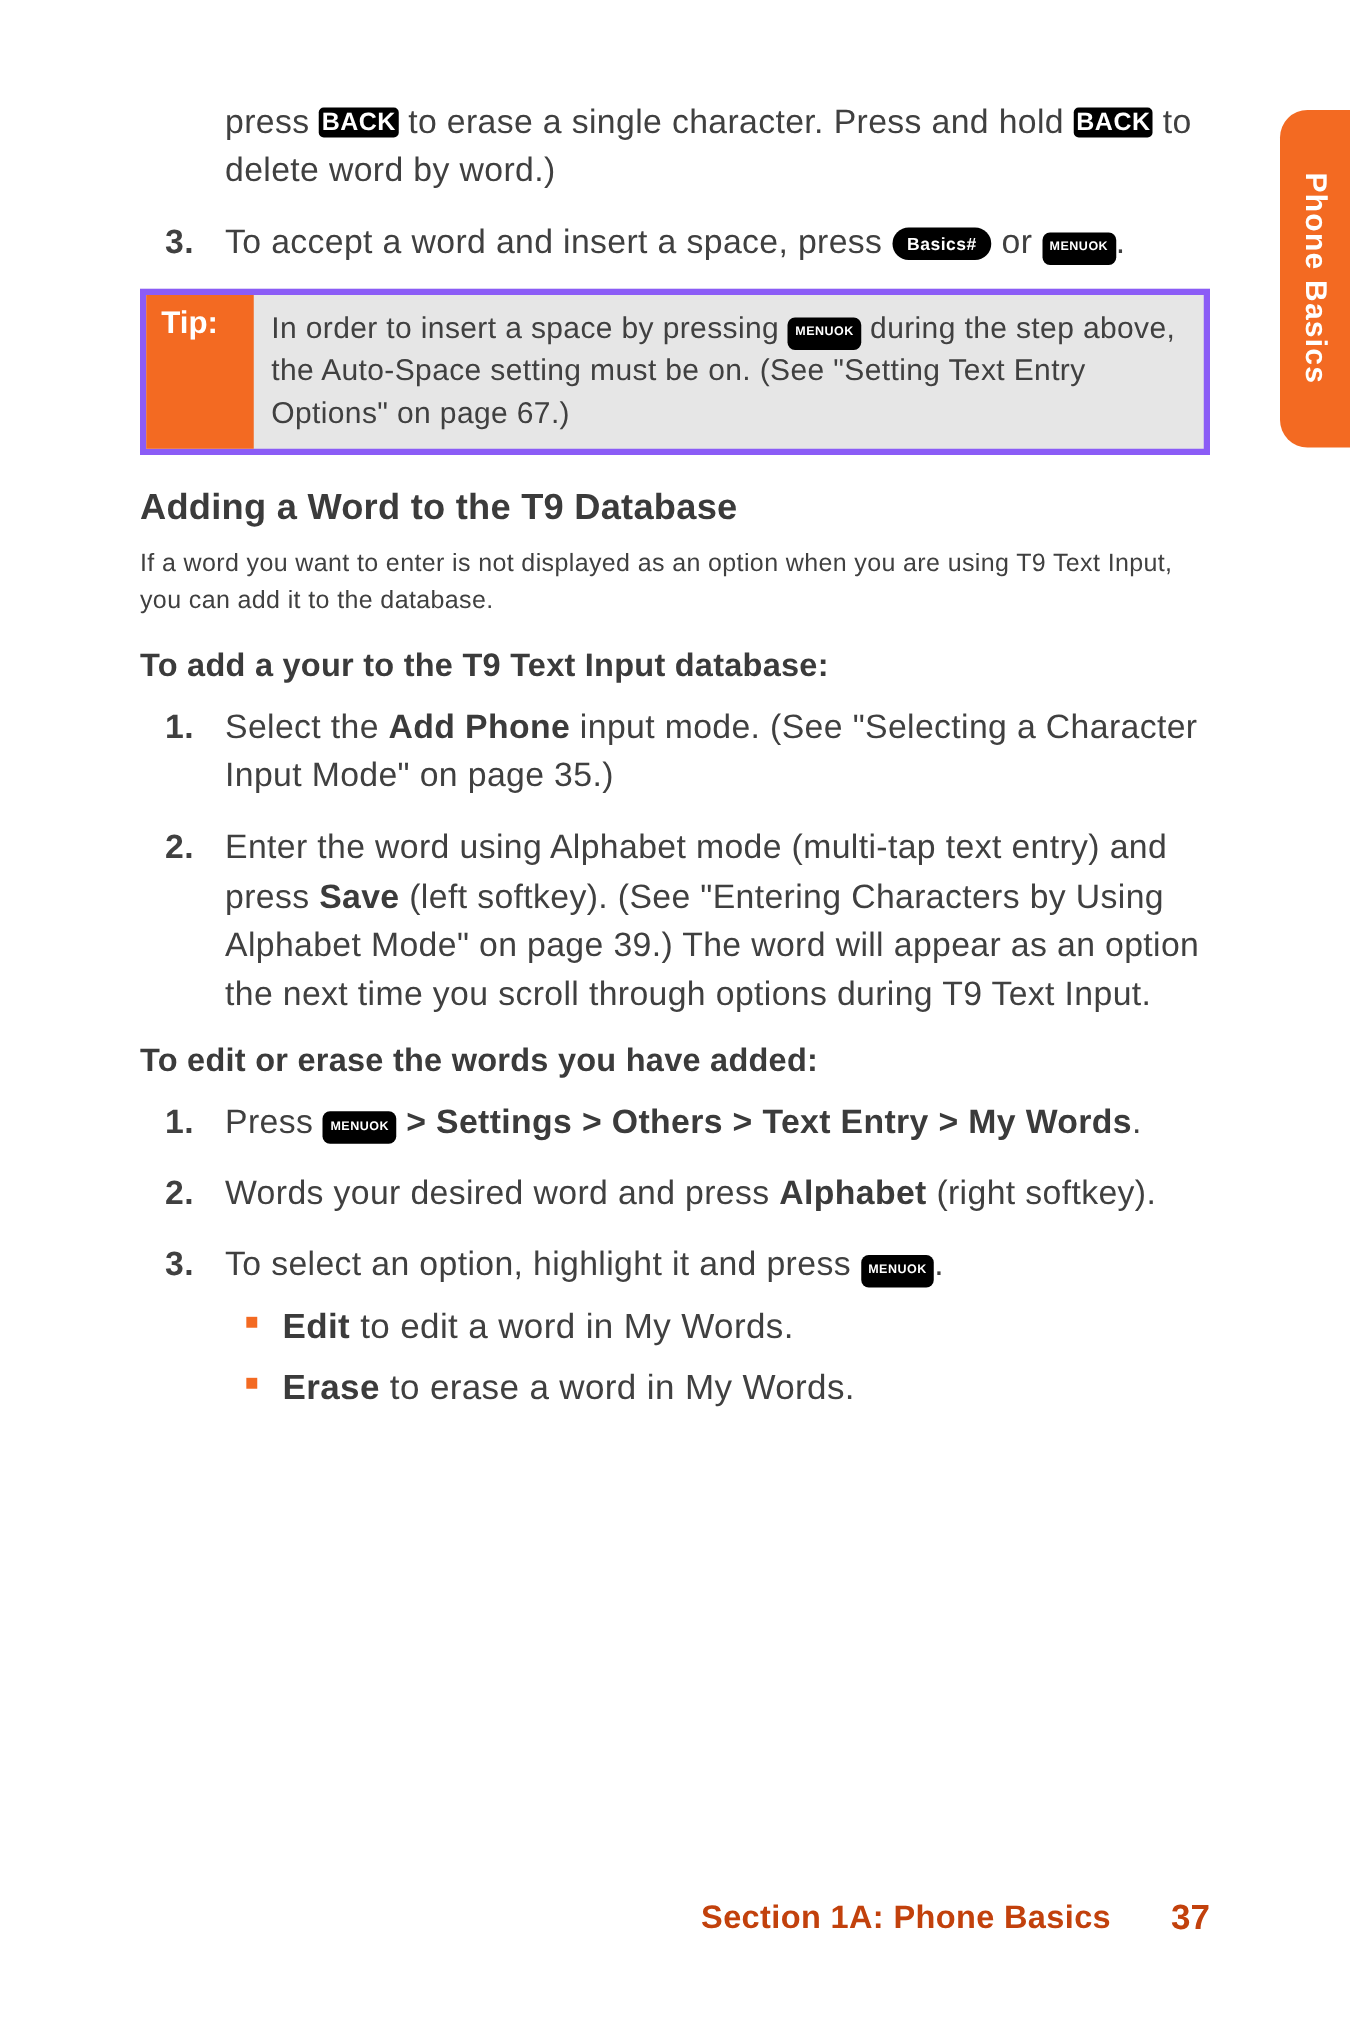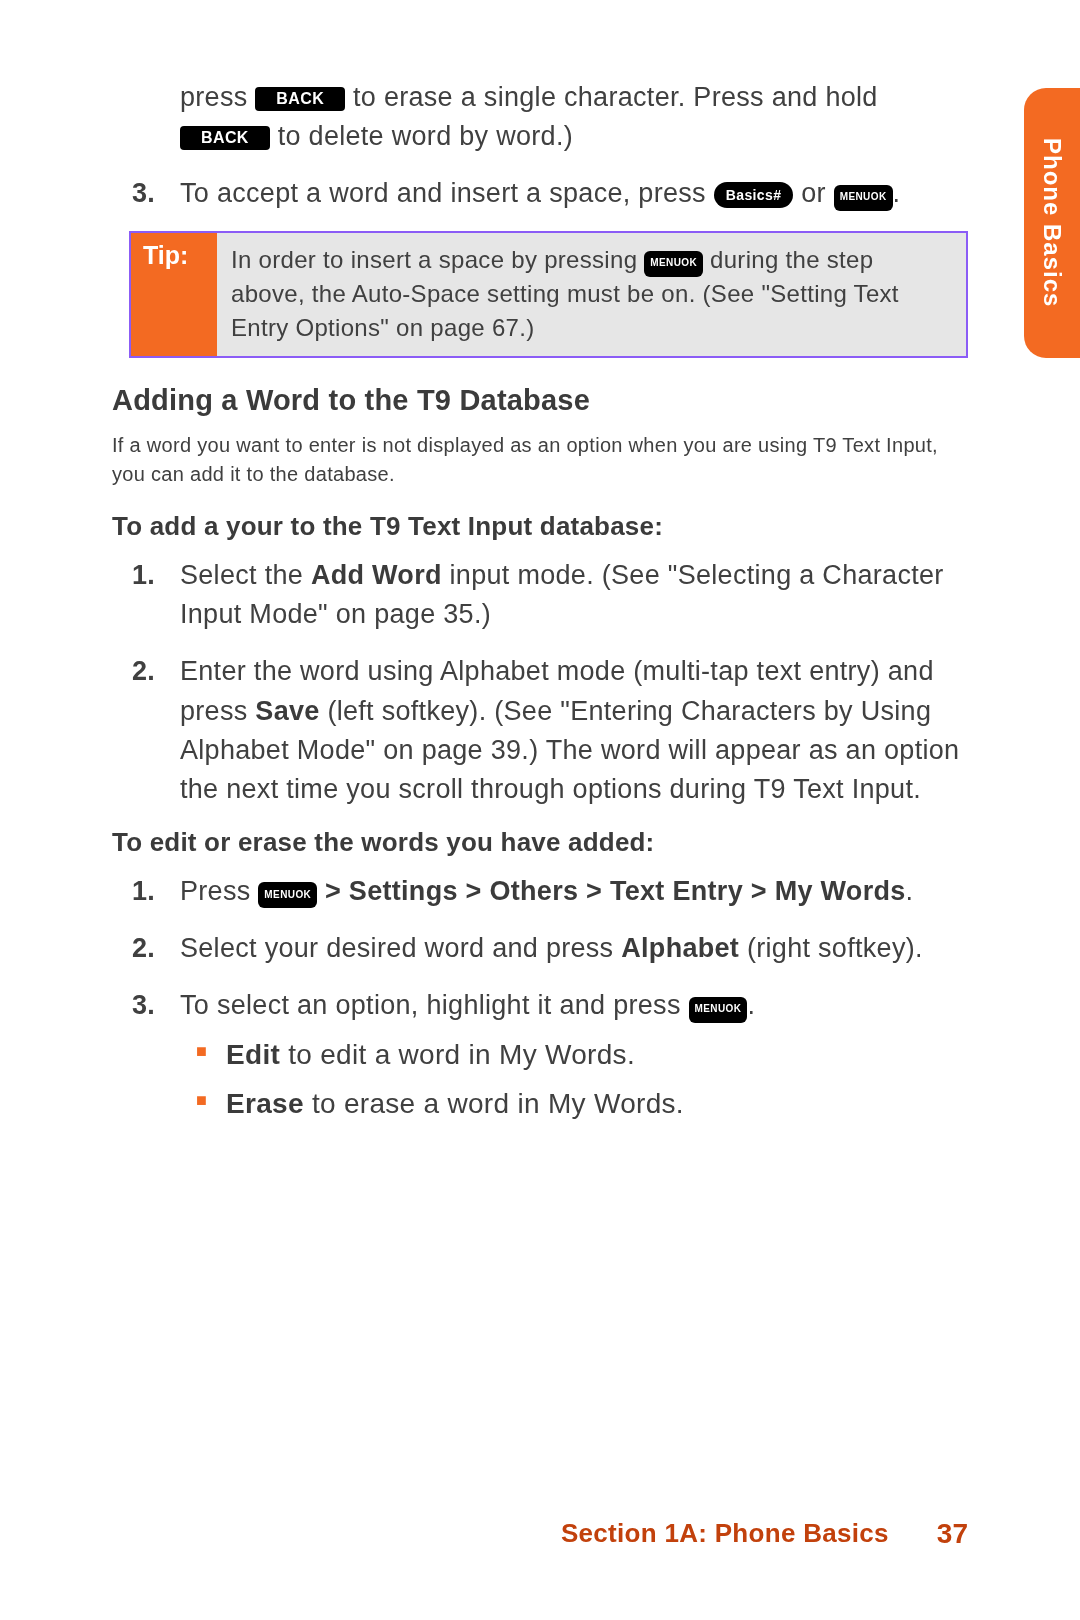--- a/index.html
+++ b/index.html
@@ -60,25 +60,25 @@
   }
   .num-item .txt {
     flex: 1;
   }
   .key {
     display: inline-flex;
     align-items: center;
     justify-content: center;
     background: #000;
     color: #fff;
-    font-size: 16px;
+    font-size: 20px;
     font-weight: 700;
     line-height: 1;
     border-radius: 4px;
-    padding: 4px 21px;
+    padding: 4px 2px;
     vertical-align: 2px;
     min-width: 38px;
     height: 24px;
     font-family: Arial, sans-serif;
     letter-spacing: 0.4px;
   }
   .key.menuok {
     border-radius: 6px;
     font-size: 10px;
     text-align: center;
@@ -88,22 +88,22 @@
     line-height: 1.05;
     min-width: 36px;
   }
   .key.space {
     border-radius: 16px;
     font-size: 14px;
     height: 26px;
     padding: 0 12px;
   }
   .tipbox {
-    margin: 18px 0 26px 17px;
-    border: 2px solid #8b5cf6;
+    margin: 18px 0 26px 0;
+    border: 5px solid #8b5cf6;
     display: flex;
     background: #e6e6e6;
     justify-content: center;
   }
   .tipbox .tip-label {
     background: #f36a22;
     color: #fff;
     font-weight: 700;
     font-size: 25px;
     width: 86px;
@@ -218,21 +218,21 @@
 
   <h2 class="section-heading">Adding a Word to the T9 Database</h2>
 
   <p class="para">If a word you want to enter is not displayed as an option when you are using T9 Text Input, you can add it to the database.</p>
 
   <h3 class="sub-heading">To add a your to the T9 Text Input database:</h3>
 
   <div class="num-item body-text">
     <div class="num">1.</div>
     <div class="txt">
-      <span>Select the </span><b class="inline">Add Word</b><span> input mode. (See "Selecting a Character Input Mode" on page 35.)</span>
+      <span>Select the </span><b class="inline">Add Phone</b><span> input mode. (See "Selecting a Character Input Mode" on page 35.)</span>
     </div>
   </div>
 
   <div class="num-item body-text">
     <div class="num">2.</div>
     <div class="txt">
       <span>Enter the word using Alphabet mode (multi-tap text entry) and press </span><b class="inline">Save</b><span> (left softkey). (See "Entering Characters by Using Alphabet Mode" on page 39.) The word will appear as an option the next time you scroll through options during T9 Text Input.</span>
     </div>
   </div>
 
@@ -245,21 +245,21 @@
       <span class="key menuok">
           <span>MENU</span>
           <span>OK</span>
         </span><b class="inline"> &gt; Settings &gt; Others &gt; Text Entry &gt; My Words</b><span>.</span>
     </div>
   </div>
 
   <div class="num-item body-text">
     <div class="num">2.</div>
     <div class="txt">
-      <span>Select your desired word and press </span><b class="inline">Alphabet</b><span> (right softkey).</span>
+      <span>Words your desired word and press </span><b class="inline">Alphabet</b><span> (right softkey).</span>
     </div>
   </div>
 
   <div class="num-item body-text" style="margin-bottom:10px;">
     <div class="num">3.</div>
     <div class="txt">
       <span>To select an option, highlight it and press </span>
       <span class="key menuok">
           <span>MENU</span>
           <span>OK</span>

